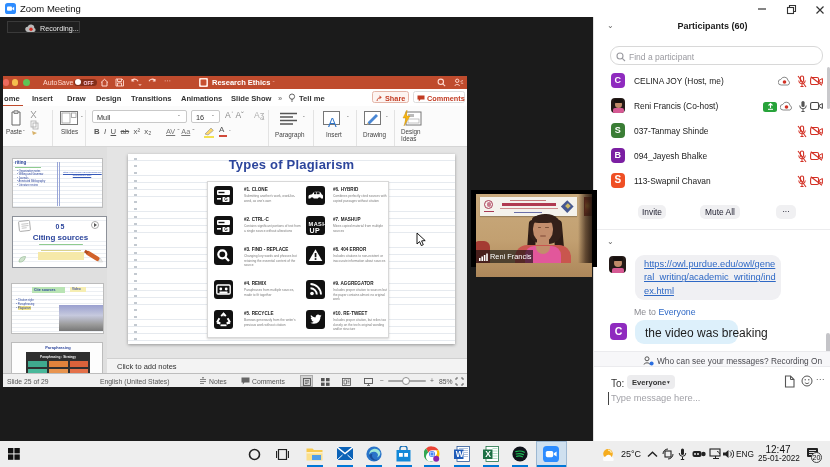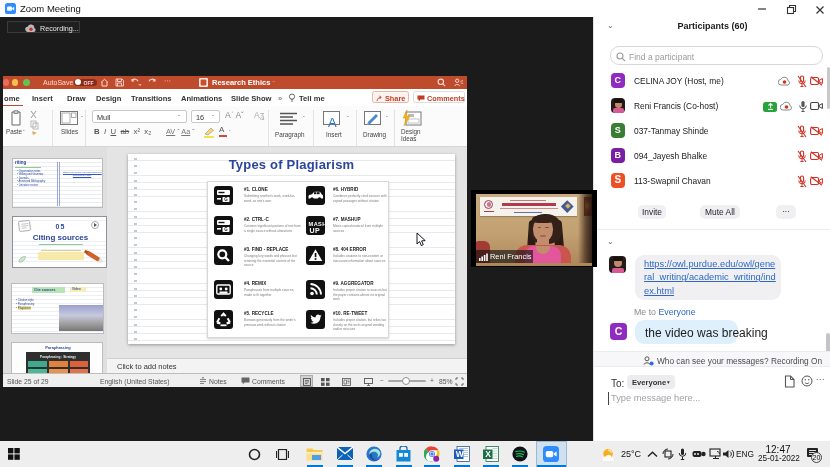--- a/index.html
+++ b/index.html
@@ -389,21 +389,21 @@
     <div class="abs" style="left:399px;top:2.5px;width:8px;height:8px;border-radius:50%;background:#fdfdfd;border:1px solid #909090;"></div>
     <div class="abs" style="left:427px;top:3px;color:#666;">+</div>
     <div class="abs" style="left:436px;top:3.5px;">85%</div>
     <svg class="abs" style="left:452px;top:3px;" width="9" height="9" viewBox="0 0 9 9">
         <path d="M1 3V1h2M6 1h2v2M8 6v2H6M3 8H1V6" fill="none" stroke="#555" stroke-width="0.9"></path>
       </svg>
   </div>
 </div>
 
 <div id="vid" class="abs" style="left:471px;top:190px;width:126px;height:77px;background:#000;z-index:5;">
-  <div class="abs" style="left:5px;top:4px;width:116px;height:72px;background:linear-gradient(#c9aa7d 0%, #c2a071 55%, #ad875a 100%);overflow:hidden;">
+  <div class="abs" style="left:5px;top:4px;width:116px;height:83px;background:linear-gradient(#c9aa7d 0%, #c2a071 55%, #ad875a 100%);overflow:hidden;">
 
     <div class="abs" style="left:4px;top:3px;width:97px;height:19px;background:#f4f2ec;box-shadow:0 1px 1px rgba(0,0,0,.22);">
       <div class="abs" style="left:4px;top:2.5px;width:9px;height:9px;border-radius:50%;border:1.2px solid #a93b55;"></div>
       <div class="abs" style="left:6.5px;top:5px;width:4.5px;height:4.5px;border-radius:50%;background:#c8798c;"></div>
       <div class="abs" style="left:3.5px;top:14px;width:10px;height:1.2px;background:#a93b55;"></div>
       <div class="abs" style="left:30px;top:3px;width:36px;height:1.3px;background:#c47a7a;"></div>
       <div class="abs" style="left:22px;top:6.2px;width:54px;height:2.8px;background:#b03a50;"></div>
       <div class="abs" style="left:20px;top:10.5px;width:58px;height:1.5px;background:#cf8e8e;"></div>
       <div class="abs" style="left:34px;top:14.5px;width:28px;height:1.3px;background:#6a6fa8;"></div>
       <div class="abs" style="left:83px;top:4.5px;width:8.5px;height:8.5px;background:#46588f;transform:rotate(45deg);"></div>

